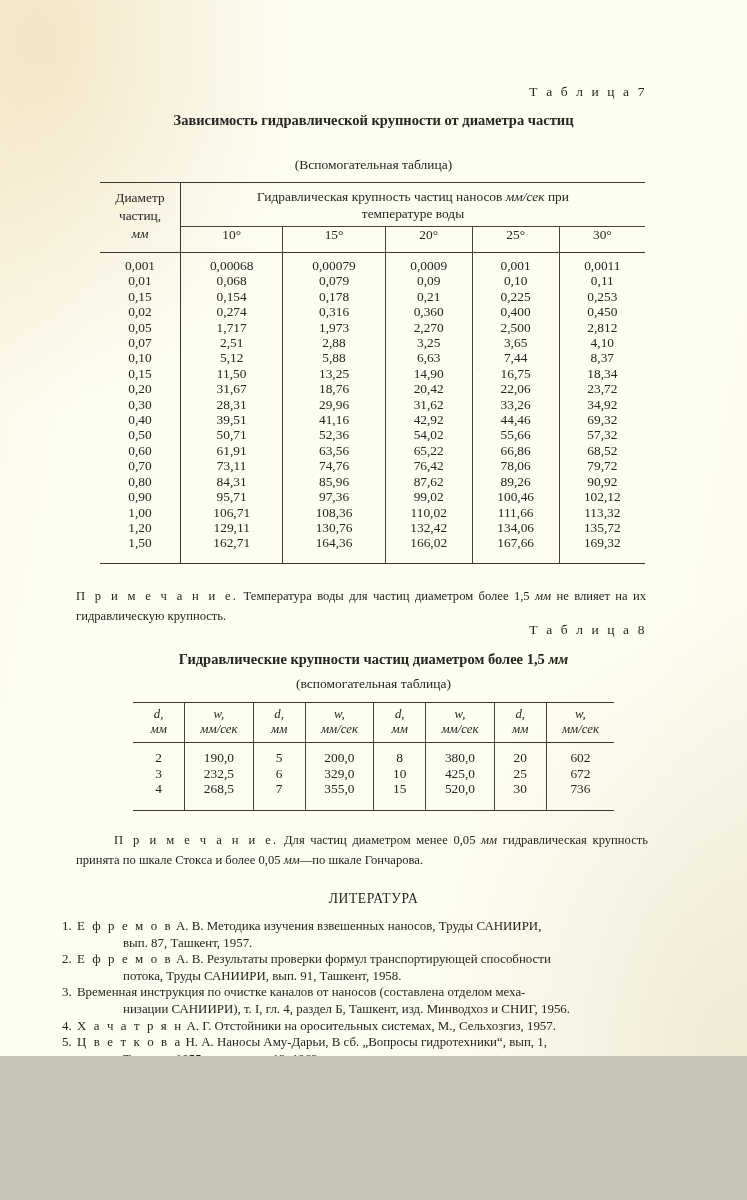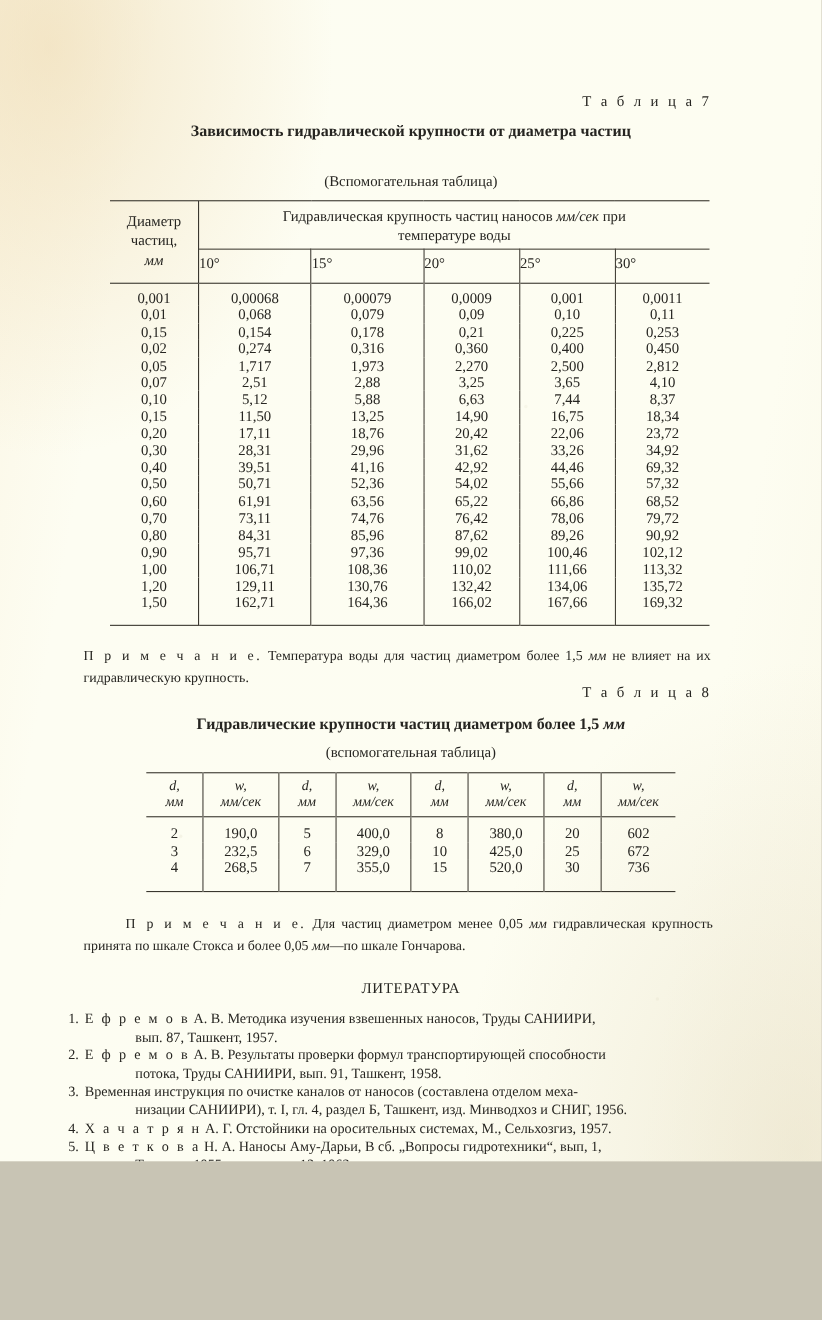--- a/index.html
+++ b/index.html
@@ -85,22 +85,22 @@
     border-right: 1.6px solid #3a372f;
     padding: 3px 0 6px;
   }
   .t7 .hcell-span {
     text-align: center;
     line-height: 17px;
     padding: 5px 4px 4px;
     margin-top: 34px;
   }
   .t7 .temp-th {
-    text-align: left;
-    padding: 5px 0 9px;
+    text-align: center;
+    padding: 0 0 9px;
     border-right: 1.3px solid #46433a;
     border-top: 1.3px solid #46433a;
   }
   .t7 .temp-th.last { border-right: none; }
   .t7 tbody td {
     text-align: center;
     line-height: 15.4px;
     padding: 0;
     border-right: 1.3px solid #46433a;
   }
@@ -271,21 +271,21 @@
         <tr>
           <td class="first">0,15</td>
           <td>11,50</td>
           <td>13,25</td>
           <td>14,90</td>
           <td>16,75</td>
           <td class="last">18,34</td>
         </tr>
         <tr>
           <td class="first">0,20</td>
-          <td>17,11</td>
+          <td>31,67</td>
           <td>18,76</td>
           <td>20,42</td>
           <td>22,06</td>
           <td class="last">23,72</td>
         </tr>
         <tr>
           <td class="first">0,30</td>
           <td>28,31</td>
           <td>29,96</td>
           <td>31,62</td>
@@ -416,21 +416,21 @@
           <span>w,</span><br>
           <span>мм/сек</span>
         </th>
       </tr>
     </thead>
     <tbody id="t8body">
         <tr class="pad-top">
           <td class="cd">2</td>
           <td class="cw">190,0</td>
           <td class="cd">5</td>
-          <td class="cw">400,0</td>
+          <td class="cw">200,0</td>
           <td class="cd">8</td>
           <td class="cw">380,0</td>
           <td class="cd">20</td>
           <td class="cw last">602</td>
         </tr>
         <tr>
           <td class="cd">3</td>
           <td class="cw">232,5</td>
           <td class="cd">6</td>
           <td class="cw">329,0</td>

